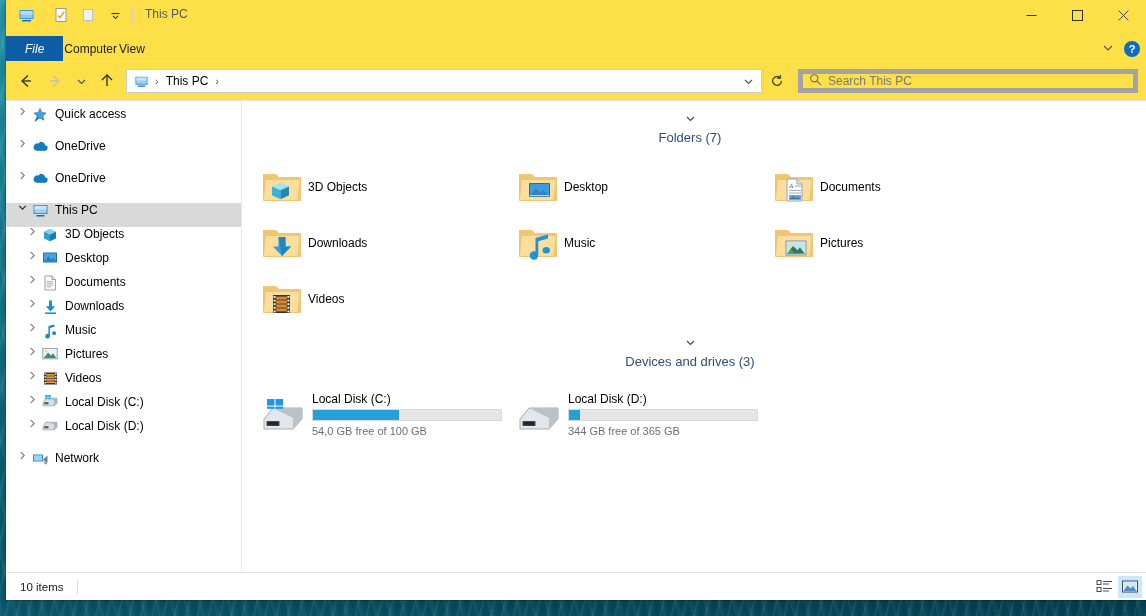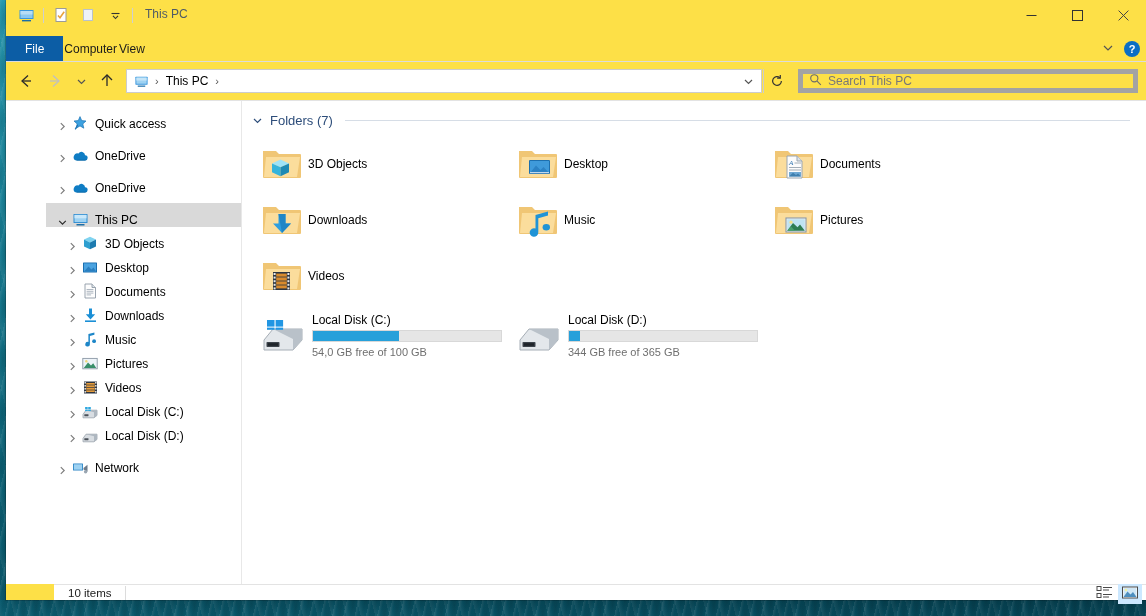--- a/index.html
+++ b/index.html
@@ -33,21 +33,21 @@
   .qat-ico { width: 20px; height: 20px; display: flex; align-items: center; justify-content: center; }
   .qat-sep { width: 1px; height: 15px; background: #cfcfcf; }
   .win-title { font-size: 12px; color: #4f5b66; margin-left: 6px; margin-top: 7px; white-space: nowrap; }
   .wbtns { position: absolute; right: 0; top: 0; display: flex; }
   .wbtn { width: 46px; height: 30px; display: flex; align-items: center; justify-content: center; }
   .wbtn svg { display: block; }
 
   
   .ribbon { height: 26px; display: flex; align-items: stretch; border-bottom: 1px solid #dcdcdc; position: relative; flex: none; }
   .tab { display: flex; align-items: center; padding: 0 1px; font-size: 12px; color: #1b1b1b; }
-  .tab.file { background: #0c5da5; color: #fff; padding: 0 19px; }
+  .tab.file { background: #0c5da5; color: #fff; padding: 0 19px; font-style: italic; }
   .ribbon-right { position: absolute; right: 6px; top: 0; height: 26px; display: flex; align-items: center; gap: 10px; }
   .help-btn { width: 16px; height: 16px; border-radius: 50%; background: #0b6ec4; color: #fff; font-size: 11px;
               display: flex; align-items: center; justify-content: center; font-weight: bold; }
 
   
   .addrbar { height: 38px; display: flex; align-items: center; padding: 0 8px 0 6px; gap: 1px; flex: none; }
   .nav-btn { width: 28px; height: 28px; display: flex; align-items: center; justify-content: center; border-radius: 2px; }
   .nav-btn.sm { width: 22px; }
   .crumbs { flex: 1; height: 24px; border: 1px solid #ccc; background: #fff; display: flex; align-items: center;
             padding: 0 2px 0 6px; margin-left: 4px; }
@@ -62,54 +62,54 @@
                padding: 0 6px; margin-left: 8px; gap: 6px; }
   .searchbox input { border: none; outline: none; font-size: 12px; font-family: inherit; color: #222; width: 100%; background: transparent; }
   .searchbox input::placeholder { color: #787878; }
 
   
   .split { flex: 1; display: flex; min-height: 0; border-top: 1px solid #e3e3e3; }
 
   
   .sidebar { width: 236px; flex: none; background: #fff; border-right: 1px solid #e8e8e8; overflow: hidden;
              padding-top: 6px; }
-  .nav-item { height: 24px; display: flex; align-items: flex-end; font-size: 12px; color: #000; padding-right: 6px; margin-left: 40px; }
+  .nav-item { height: 24px; display: flex; align-items: flex-start; font-size: 12px; color: #000; padding-right: 6px; }
   .nav-item.selected { background: #d9d9d9; }
   .chev { width: 16px; flex: none; display: flex; align-items: center; justify-content: center; }
   .nav-ico { width: 20px; flex: none; display: flex; align-items: center; justify-content: center; margin-right: 5px; }
   .nav-label { white-space: nowrap; overflow: hidden; text-overflow: ellipsis; }
   .lvl0 { padding-left: 8px; }
   .lvl1 { padding-left: 18px; }
   .nav-gap { height: 8px; }
 
   
   .content { flex: 1; background: #fff; overflow: hidden; padding: 10px 0 0 8px; position: relative; }
-  .group-hdr { display: flex; align-items: center; gap: 6px; padding: 2px 16px 2px 0; margin-bottom: 6px; }
+  .group-hdr { display: flex; align-items: center; gap: 6px; padding: 2px 16px 2px 0; margin-bottom: 6px; flex-direction: column; }
   .group-chev { width: 14px; display: flex; align-items: center; justify-content: center; }
   .group-title { font-size: 13px; color: #2d4d7a; white-space: nowrap; }
   .group-rule { flex: 1; height: 1px; background: #d6dde6; margin-left: 6px; }
 
   .tiles { display: flex; flex-wrap: wrap; align-content: flex-start; }
   .tile { width: 256px; height: 56px; display: flex; align-items: center; padding: 0 6px; }
   .tile-ico { width: 52px; flex: none; display: flex; align-items: center; justify-content: center; }
   .tile-name { font-size: 12px; color: #000; white-space: nowrap; }
 
   .dtiles { display: flex; flex-wrap: wrap; align-content: flex-start; }
   .dtile { width: 256px; height: 62px; display: flex; align-items: center; padding: 0 6px; }
   .dtile-ico { width: 56px; flex: none; display: flex; align-items: center; justify-content: center; }
   .dtile-body { flex: 1; min-width: 0; }
   .dtile-name { font-size: 12px; color: #000; white-space: nowrap; margin-bottom: 3px; }
   .bar-outer { width: 190px; height: 12px; background: #e6e6e6; border: 1px solid #d8d8d8; }
   .bar-fill { height: 100%; background: #26a0da; }
   .dtile-sub { font-size: 11px; color: #6f6f6f; margin-top: 4px; white-space: nowrap; }
   .dtile.nobar .dtile-name { margin-bottom: 0; }
 
   
-  .statusbar { height: 16px; flex: none; border-top: 1px solid #e3e3e3; display: flex; align-items: center;
-               padding: 0 4px 0 14px; background: #fff; margin-left: 48px; }
+  .statusbar { height: 28px; flex: none; border-top: 1px solid #e3e3e3; display: flex; align-items: center;
+               padding: 0 4px 0 14px; background: #fff; }
   .status-txt { font-size: 11.5px; color: #1b1b1b; }
   .status-sep { width: 1px; height: 14px; background: #dcdcdc; margin-left: 14px; }
   .status-right { margin-left: auto; display: flex; align-items: center; gap: 2px; }
   .vbtn { width: 24px; height: 22px; display: flex; align-items: center; justify-content: center; }
   .vbtn.active { background: #cce8ff; }
 </style>
 </head>
 <body>
 
 <div class="window">
@@ -576,20 +576,29 @@
                 <rect x="25.4" y="17.6" width="2" height="2" fill="#eaeaea"></rect>
                 <rect x="25.4" y="21.2" width="2" height="2" fill="#eaeaea"></rect>
                 <rect x="25.4" y="24.8" width="2" height="2" fill="#eaeaea"></rect>
                 <rect x="25.4" y="28.4" width="2" height="2" fill="#eaeaea"></rect>
               </svg>
             </span>
             <span class="tile-name">Videos</span>
           </div>
         </div>
 
+      <div class="group-hdr" style="margin-top:8px">
+        <span class="group-chev">
+          <svg width="11" height="11" viewBox="0 0 11 11">
+              <path d="M2 4 L5.5 7.5 L9 4" stroke="#2d4d7a" stroke-width="1.2" fill="none"></path>
+            </svg>
+        </span>
+        <span class="group-title">Devices and drives (3)</span>
+        <span class="group-rule"></span>
+      </div>
       <div class="dtiles">
           <div class="dtile">
             <span class="dtile-ico">
               <svg width="46" height="34" viewBox="0 0 46 34">
                 <path d="M3 22 L12 11 h29 v11 L32 32 H3 Z" fill="#e3e7eb" stroke="#a6aeb6" stroke-width="1"></path>
                 <path d="M12 11 h29 v11 L32 32 V21 Z" fill="#b9c1c9"></path>
                 <rect x="5.5" y="24" width="13" height="5" rx=".8" fill="#3c434b"></rect>
                 <rect x="6.8" y="25.2" width="10.4" height="2.6" fill="#1e232a"></rect>
                 <rect x="6" y="2" width="7.5" height="6.6" fill="#2196e3"></rect>
                 <rect x="14.6" y="2" width="7.5" height="6.6" fill="#2196e3"></rect>

